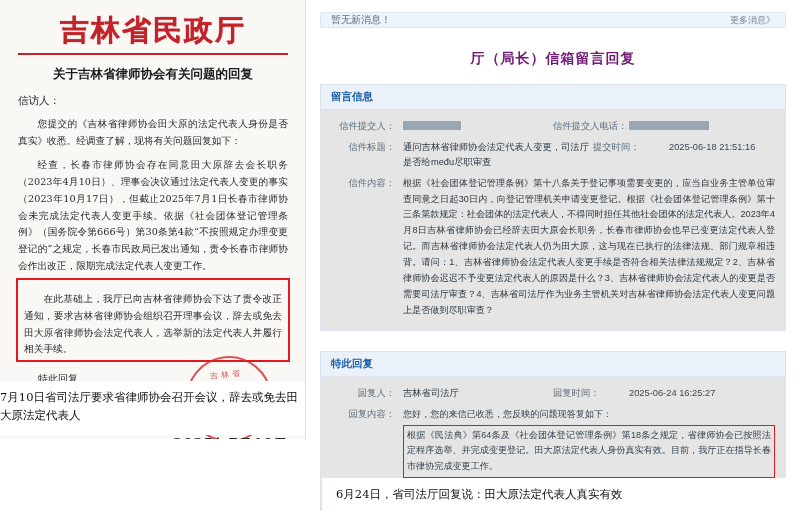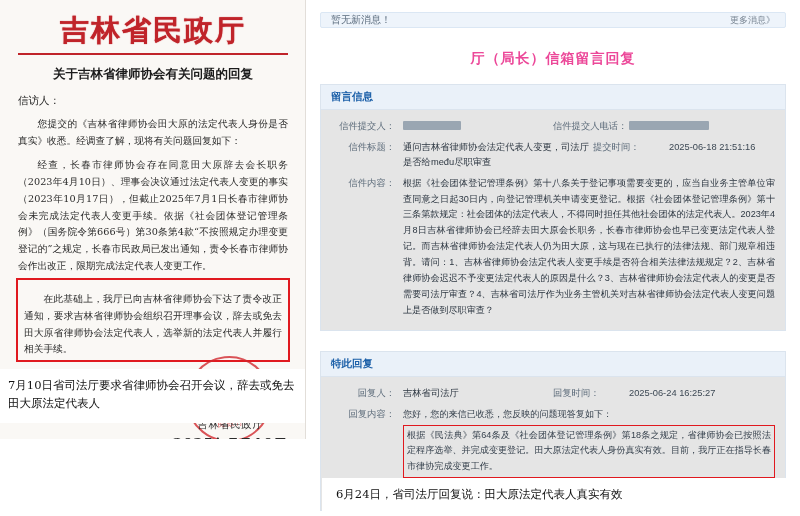--- a/index.html
+++ b/index.html
@@ -130,23 +130,23 @@
     position: absolute;
     bottom: 11px; left: 0; right: 0;
     text-align: center;
     font-size: 7.5px;
     color: #d1262c;
     letter-spacing: 2px;
     font-family: "DejaVu Serif", serif;
   }
   .left-caption {
     position: absolute;
-    left: 0; bottom: 16px;
+    left: 0; bottom: 4px;
     width: 306px;
-    padding: 8px 8px 10px 8px;
+    padding: 8px 8px 10px 0;
     background: #ffffff;
     font-family: "DejaVu Serif", serif;
     font-size: 11.5px;
     color: #111;
     line-height: 1.55;
   }
 
   
   .right {
     width: 494px;
@@ -166,21 +166,21 @@
     border: 1px solid #dbe7f4;
     border-radius: 2px;
     font-size: 10px;
     color: #5a6b7d;
   }
   .news-bar .more { color: #7b8794; font-size: 9px; }
   .page-title {
     text-align: center;
     font-size: 14px;
     font-weight: bold;
-    color: #ec4899;
+    color: #701a75;
     letter-spacing: 1px;
     margin: 22px 0 16px 0;
     font-family: "DejaVu Serif", serif;
   }
   .card {
     margin: 0 14px 20px 14px;
     border: 1px solid #dbe4ee;
     background: #e5e5e5;
   }
   .card-head {

